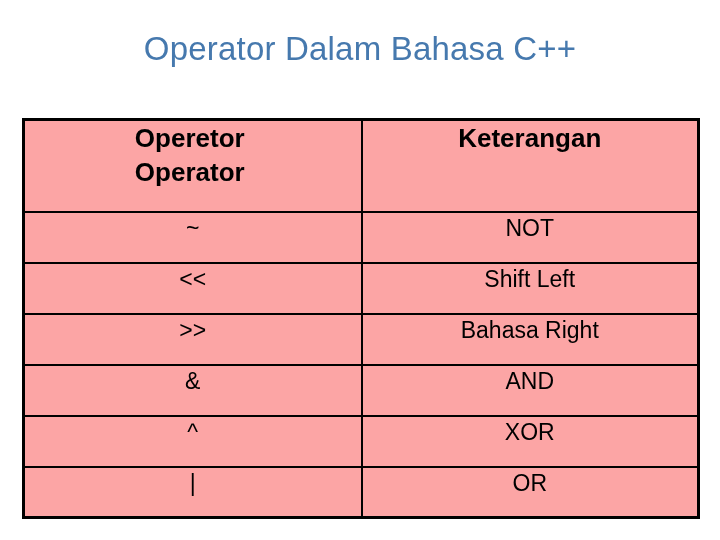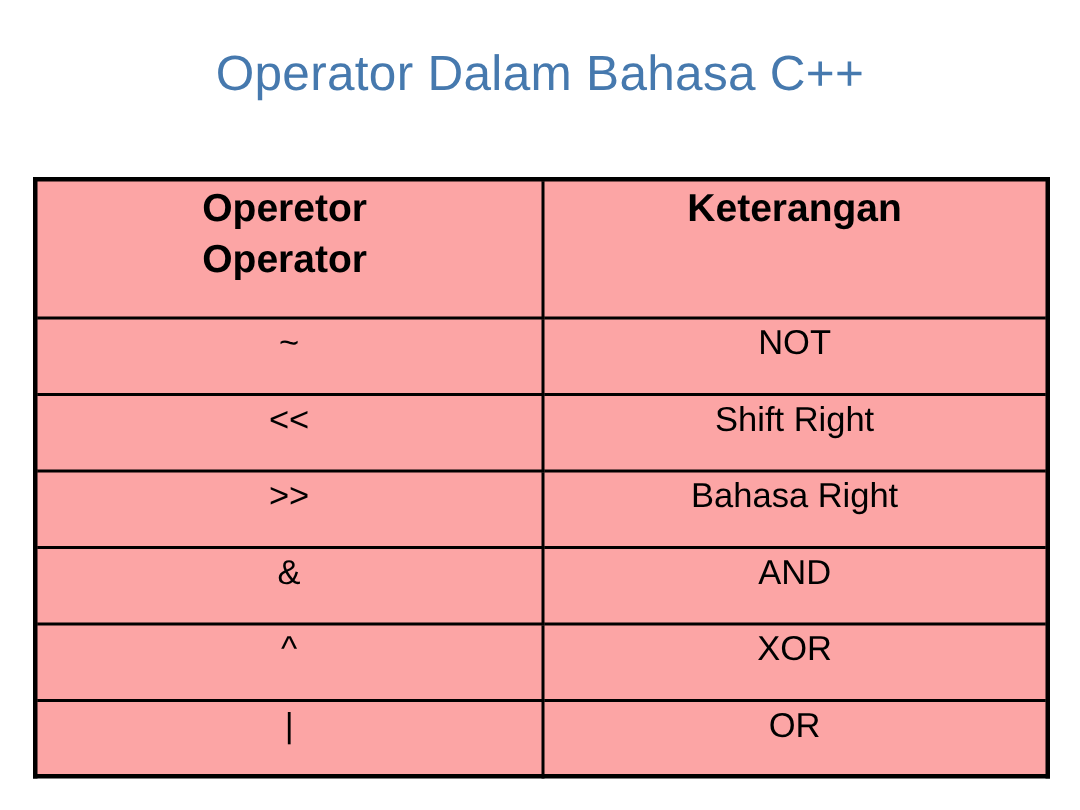--- a/index.html
+++ b/index.html
@@ -120,21 +120,21 @@
         </th>
       </tr>
     </thead>
     <tbody>
       <tr class="body-row">
         <td class="cell-op">~</td>
         <td class="cell-desc">NOT</td>
       </tr>
       <tr class="body-row">
         <td class="cell-op">&lt;&lt;</td>
-        <td class="cell-desc">Shift Right</td>
+        <td class="cell-desc">Shift Left</td>
       </tr>
       <tr class="body-row">
         <td class="cell-op">&gt;&gt;</td>
         <td class="cell-desc">Bahasa Right</td>
       </tr>
       <tr class="body-row">
         <td class="cell-op">&amp;</td>
         <td class="cell-desc">AND</td>
       </tr>
       <tr class="body-row">

